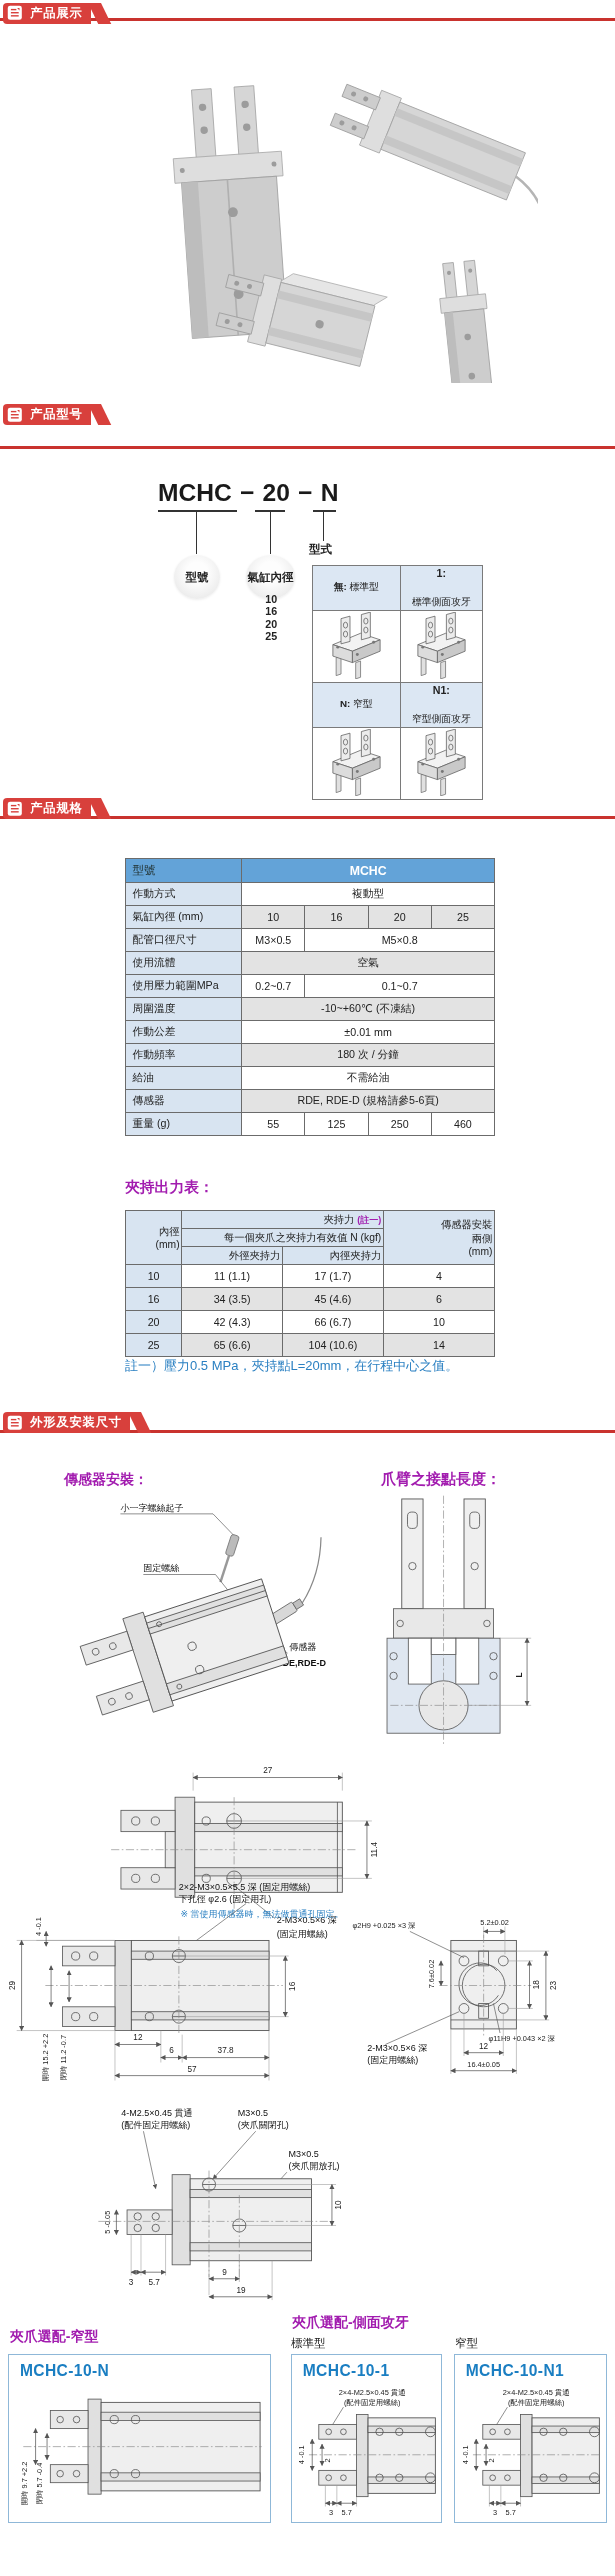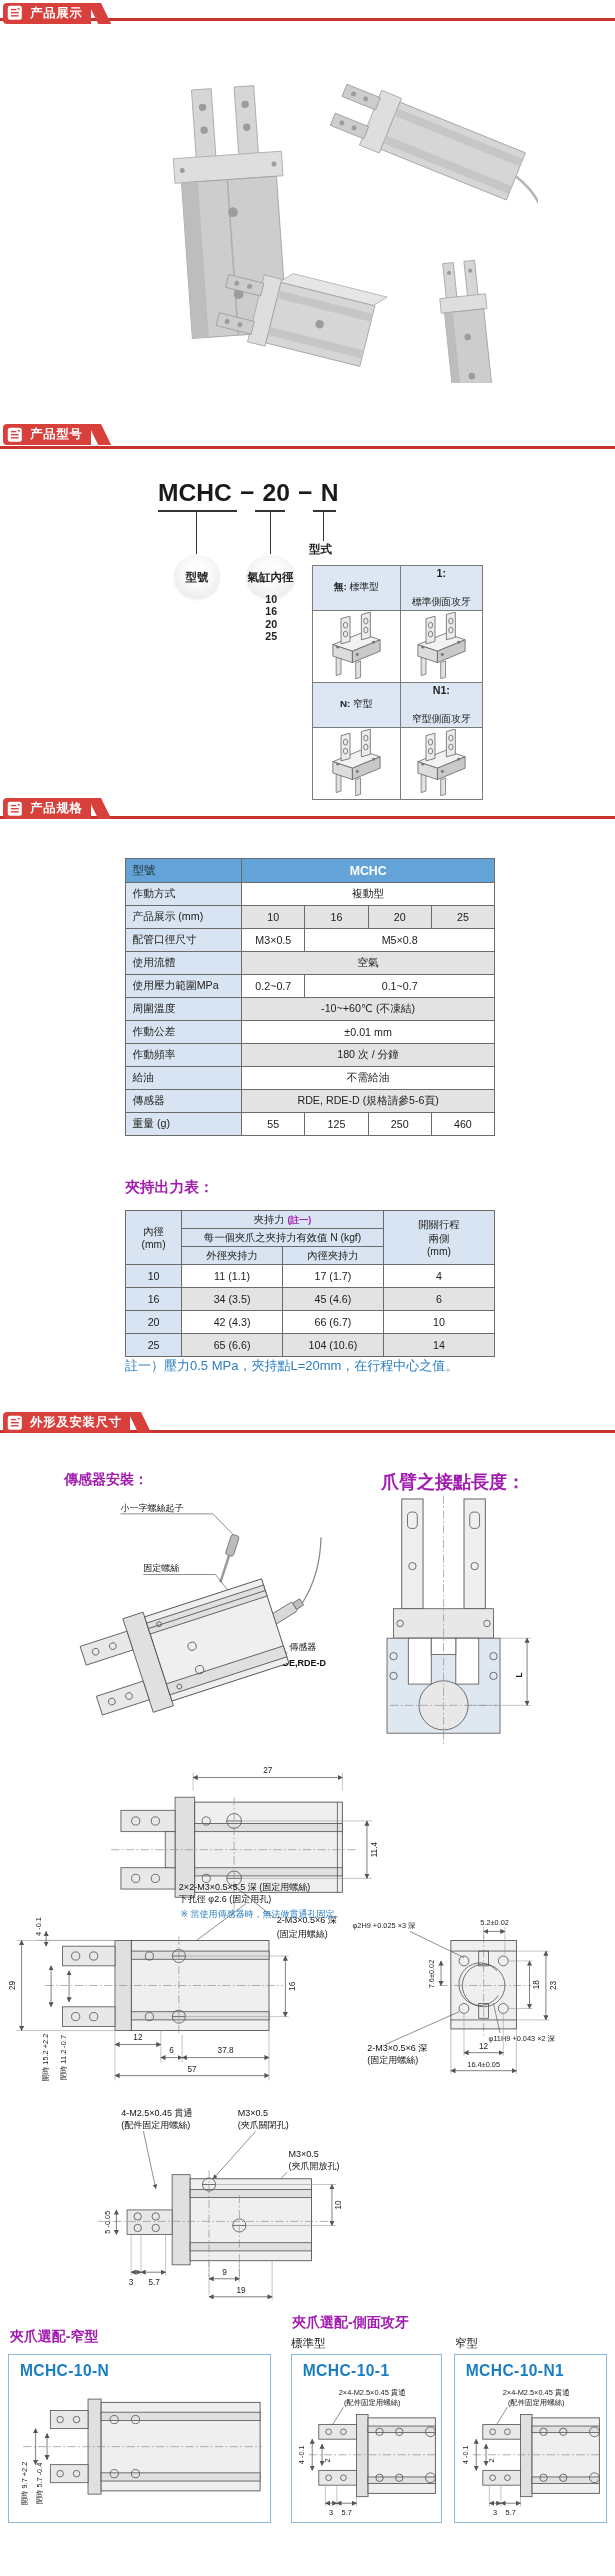--- a/index.html
+++ b/index.html
@@ -32,21 +32,21 @@
   
   .spec,.force{border-collapse:collapse;table-layout:fixed;font-size:10.7px;color:#222;border:1.6px solid #4a4a4a;background:#fff;}
   .spec td,.force td{border:0.8px solid #6b6b6b;text-align:center;padding:0 1.6px;}
   .spec td{height:22px;}
   .spec tr.hd td{background:#63a3d8;height:23px;}
   .spec tr.hd .lab{background:#63a3d8;color:#233;font-size:11.5px;}
   .spec tr.hd .v{color:#fff;font-weight:bold;font-size:12.3px;}
   .spec .lab{background:#d8e4f1;text-align:left;padding-left:6.6px;}
   .spec tr.g td.v{background:#e3e3e3;}
   .force td{height:22px;}
-  .force td.h{background:#d8e4f1;font-size:10.3px;height:17px;}
+  .force td.h{background:#d8e4f1;font-size:10.3px;height:17px;text-align:right;}
   .force td.lab{background:#d8e4f1;}
   .force tr.g td.v{background:#e3e3e3;}
   .bh{color:#a21caf;font-weight:bold;}
   .note{color:#2b80c2;font-size:13px;}
   
   .obox{position:absolute;border:1.2px solid #8fb8d8;background:#fff;}
   .obox .bt{position:absolute;left:10.7px;top:6.6px;font-size:15.6px;font-weight:bold;color:#1a7ec2;letter-spacing:0.4px;}
   
   .f1{fill:#efefef;stroke:#555;stroke-width:1.1;}
   .f2{fill:#e0e0e0;stroke:#555;stroke-width:1;}
@@ -166,21 +166,21 @@
         <circle class="p4" cx="36.5" cy="12" r="2.5"></circle>
       <rect class="p3" x="-4" y="42" width="56" height="18"></rect>
       <rect class="p2" x="0" y="60" width="48" height="108"></rect>
       <rect x="0" y="60" width="10" height="108" fill="#bdbdbd"></rect>
       <circle class="p4" cx="25" cy="92" r="4"></circle>
         <circle class="p4" cx="25" cy="140" r="4"></circle>
     </g>
   </svg>
 
   <div class="banner-line" style="top:446px"></div>
-  <div class="tab" style="left:2.5px;top:424px">
+  <div class="tab" style="left:2.5px;top:404px">
     <svg class="dicon" viewBox="0 0 20 20">
       <rect x="1" y="1" width="18" height="18" rx="3" fill="#fff"></rect>
       <rect x="5" y="5" width="7" height="1.8" fill="#d8403c"></rect>
       <rect x="5" y="9" width="10" height="1.8" fill="#d8403c"></rect>
       <rect x="5" y="13" width="10" height="1.8" fill="#d8403c"></rect>
       <path d="M13 4 L16 4 L16 7 Z" fill="#d8403c"></path>
     </svg>
     <span>产品型号</span>
   </div>
 
@@ -277,21 +277,21 @@
     <tbody>
         <tr class="hd">
       <td class="lab" style="width:107px">型號</td>
       <td class="v" colspan="4">MCHC</td>
     </tr>
     <tr>
       <td class="lab">作動方式</td>
       <td class="v" colspan="4">複動型</td>
     </tr>
     <tr class="g">
-      <td class="lab">产品展示 (mm)</td>
+      <td class="lab">氣缸內徑 (mm)</td>
       <td class="v" style="width:66px">10</td>
       <td class="v" style="width:66px">16</td>
       <td class="v" style="width:66px">20</td>
       <td class="v" style="width:66px">25</td>
     </tr>
     <tr>
       <td class="lab">配管口徑尺寸</td>
       <td class="v">M3×0.5</td>
       <td class="v" colspan="3">M5×0.8</td>
     </tr>
@@ -340,21 +340,21 @@
         <tr>
       <td class="h" rowspan="3" style="width:52px">
         <span>內徑</span><br>
         <span>(mm)</span>
       </td>
       <td class="h" colspan="2">
         <span>夾持力</span>
         <span class="bh" style="font-size:9px">(註一)</span>
       </td>
       <td class="h" rowspan="3" style="width:107px">
-        <span>開關行程</span><br>
+        <span>傳感器安裝</span><br>
         <span>兩側</span><br>
         <span>(mm)</span>
       </td>
     </tr>
     <tr>
       <td class="h" colspan="2">每一個夾爪之夾持力有效值  N (kgf)</td>
     </tr>
     <tr>
       <td class="h" style="width:107px">外徑夾持力</td>
       <td class="h" style="width:105px">內徑夾持力</td>
@@ -393,21 +393,21 @@
       <rect x="1" y="1" width="18" height="18" rx="3" fill="#fff"></rect>
       <rect x="5" y="5" width="7" height="1.8" fill="#d8403c"></rect>
       <rect x="5" y="9" width="10" height="1.8" fill="#d8403c"></rect>
       <rect x="5" y="13" width="10" height="1.8" fill="#d8403c"></rect>
       <path d="M13 4 L16 4 L16 7 Z" fill="#d8403c"></path>
     </svg>
     <span>外形及安装尺寸</span>
   </div>
 
   <div class="abs bh" style="left:64px;top:1471px;font-size:14px">傳感器安裝：</div>
-  <div class="abs bh" style="left:381px;top:1470px;font-size:18px">爪臂之接點長度：</div>
+  <div class="abs bh" style="left:381px;top:1470px;font-size:15px">爪臂之接點長度：</div>
 
   <svg class="abs" style="left:45px;top:1489px" width="336" height="271" viewBox="0 0 410 330">
     <text class="l" x="92" y="26">小一字螺絲起子</text>
     <polyline class="ldr" points="92,30 205,30 232,58"></polyline>
     <g transform="translate(232,58) rotate(18)">
       <rect x="-5" y="-2" width="10" height="26" rx="3" fill="#bbb" stroke="#777"></rect>
       <rect x="-1.5" y="24" width="3" height="34" fill="#999"></rect>
     </g>
     <text class="l" x="120" y="100">固定螺絲</text>
     <polyline class="ldr" points="120,104 208,104 238,142"></polyline>

